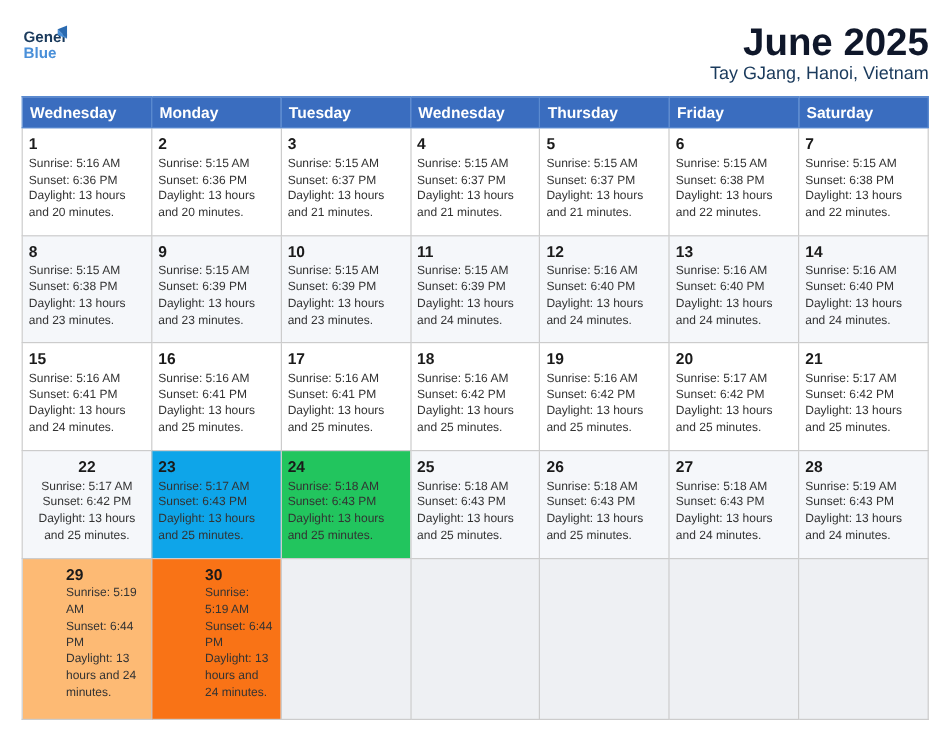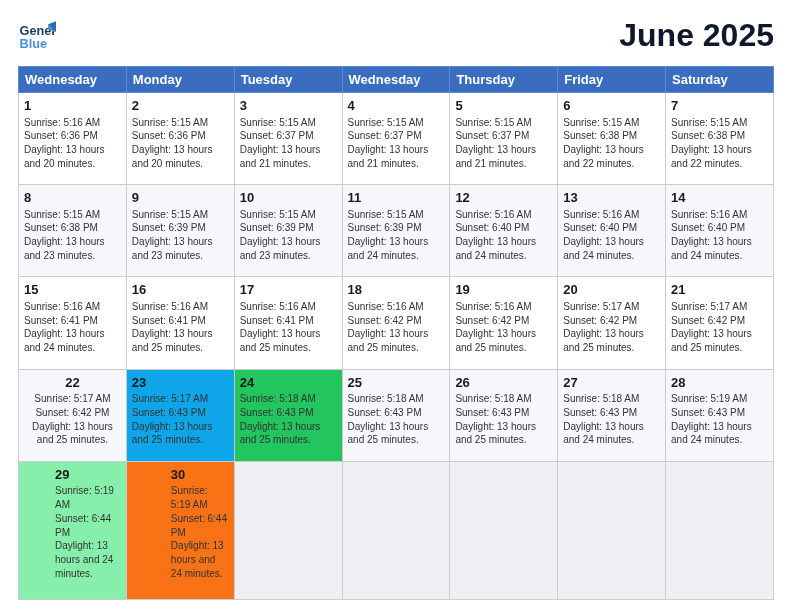--- a/index.html
+++ b/index.html
@@ -98,20 +98,21 @@
     <div class="logo">
       <svg class="logo-icon" viewBox="0 0 48 48" xmlns="http://www.w3.org/2000/svg">
         <text x="2" y="22" font-size="16" font-weight="bold" fill="#1a3a5c">General</text>
         <text x="2" y="38" font-size="16" font-weight="bold" fill="#4a90d9">Blue</text>
         <polygon points="38,8 48,18 38,14" fill="#4a90d9"></polygon>
         <polygon points="38,8 48,4 48,18" fill="#2a6ab0"></polygon>
       </svg>
     </div>
     <div class="title-block">
       <div class="main-title">June 2025</div>
+      <div class="subtitle">Tay GJang, Hanoi, Vietnam</div>
     </div>
   </div>
 
   <table class="calendar">
     <thead>
       <tr>
         <th>Wednesday</th>
         <th>Monday</th>
         <th>Tuesday</th>
         <th>Wednesday</th>
@@ -151,21 +152,21 @@
         <tr style="background: rgb(245, 247, 250);">
           <td style="background: rgb(245, 247, 250); text-align: center;"><span class="day-num">22</span><span class="day-info">Sunrise: 5:17 AM<br>Sunset: 6:42 PM<br>Daylight: 13 hours and 25 minutes.</span></td>
           <td style="background: #0ea5e9;"><span class="day-num">23</span><span class="day-info">Sunrise: 5:17 AM<br>Sunset: 6:43 PM<br>Daylight: 13 hours and 25 minutes.</span></td>
           <td style="background: #22c55e;"><span class="day-num">24</span><span class="day-info">Sunrise: 5:18 AM<br>Sunset: 6:43 PM<br>Daylight: 13 hours and 25 minutes.</span></td>
           <td style="background: rgb(245, 247, 250);"><span class="day-num">25</span><span class="day-info">Sunrise: 5:18 AM<br>Sunset: 6:43 PM<br>Daylight: 13 hours and 25 minutes.</span></td>
           <td style="background: rgb(245, 247, 250);"><span class="day-num">26</span><span class="day-info">Sunrise: 5:18 AM<br>Sunset: 6:43 PM<br>Daylight: 13 hours and 25 minutes.</span></td>
           <td style="background: rgb(245, 247, 250);"><span class="day-num">27</span><span class="day-info">Sunrise: 5:18 AM<br>Sunset: 6:43 PM<br>Daylight: 13 hours and 24 minutes.</span></td>
           <td style="background: rgb(245, 247, 250);"><span class="day-num">28</span><span class="day-info">Sunrise: 5:19 AM<br>Sunset: 6:43 PM<br>Daylight: 13 hours and 24 minutes.</span></td>
         </tr>
         <tr style="background: rgb(255, 255, 255);">
-          <td style="background: #86efac; padding-left: 36px;"><span class="day-num">29</span><span class="day-info">Sunrise: 5:19 AM<br>Sunset: 6:44 PM<br>Daylight: 13 hours and 24 minutes.</span></td>
+          <td style="background: #fdba74; padding-left: 36px;"><span class="day-num">29</span><span class="day-info">Sunrise: 5:19 AM<br>Sunset: 6:44 PM<br>Daylight: 13 hours and 24 minutes.</span></td>
           <td style="background: #f97316; padding-left: 44px;"><span class="day-num">30</span><span class="day-info">Sunrise: 5:19 AM<br>Sunset: 6:44 PM<br>Daylight: 13 hours and 24 minutes.</span></td>
           <td class="empty" style="background: rgb(238, 240, 243);"></td>
           <td class="empty" style="background: rgb(238, 240, 243);"></td>
           <td class="empty" style="background: rgb(238, 240, 243);"></td>
           <td class="empty" style="background: rgb(238, 240, 243);"></td>
           <td class="empty" style="background: rgb(238, 240, 243);"></td>
         </tr>
       </tbody>
   </table>
 </div>

